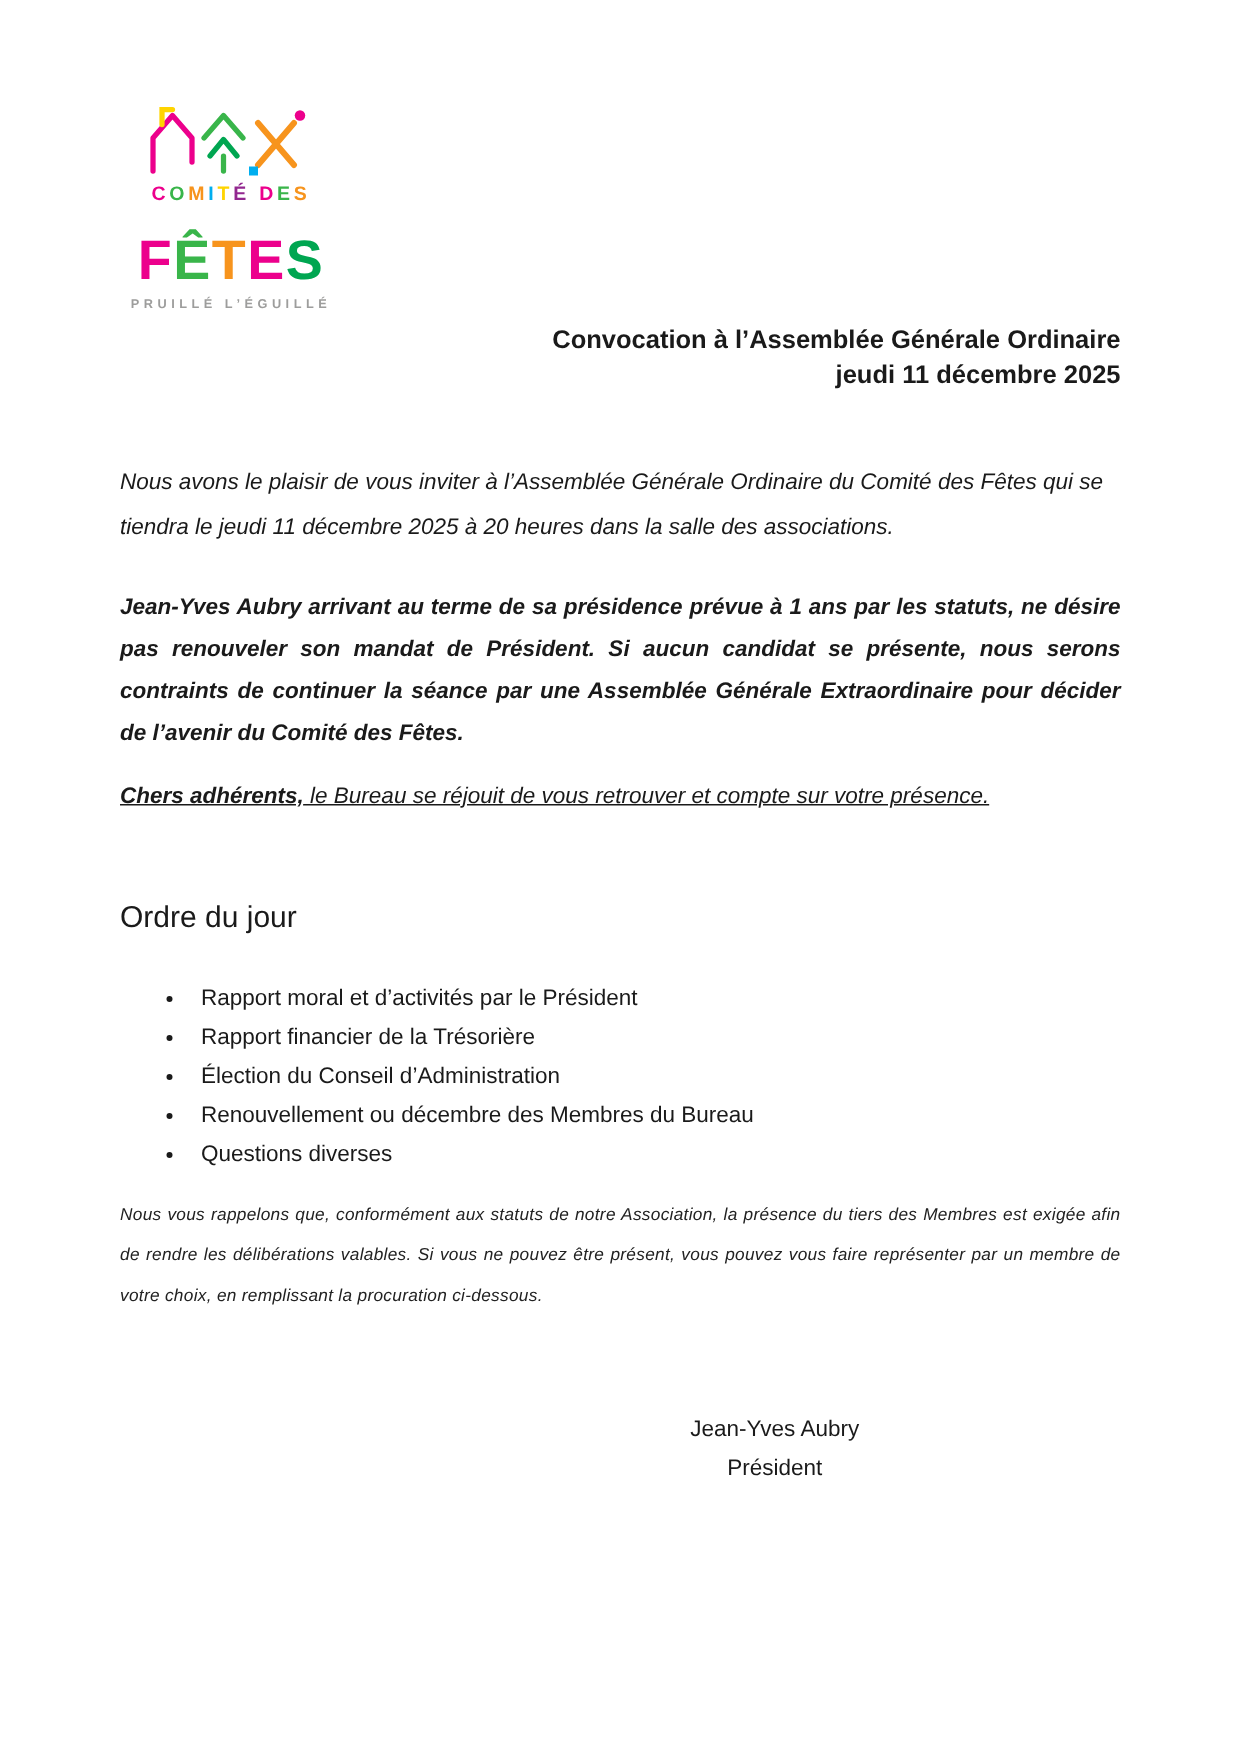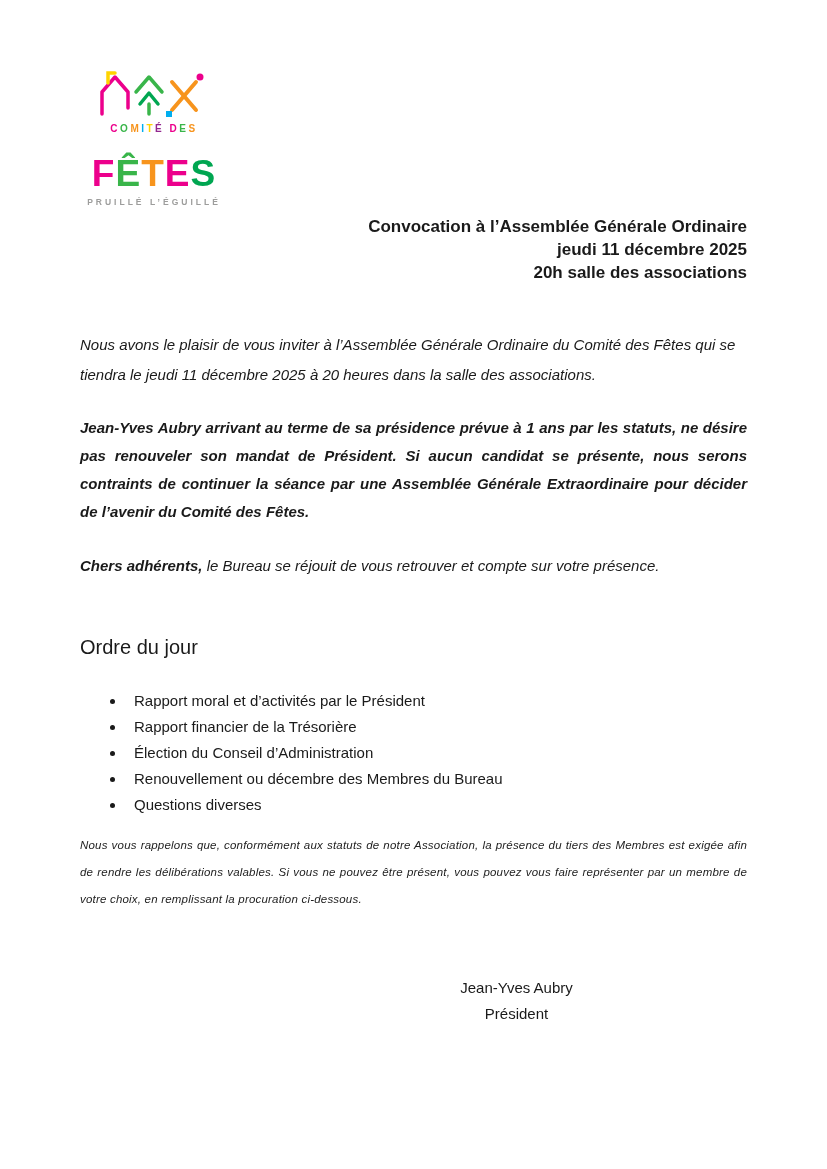--- a/index.html
+++ b/index.html
@@ -23,21 +23,21 @@
   }
 
   
   .logo {
     width: 136px;
     margin-left: 6px;
     text-align: center;
   }
   .logo-icon { display: block; margin: 0 auto 2px auto; }
   .logo-comite {
-    font-size: 10px;
+    font-size: 13px;
     font-weight: bold;
     letter-spacing: 2.5px;
     white-space: pre;
     line-height: 13px;
   }
   .logo-fetes {
     font-size: 37px;
     font-weight: bold;
     letter-spacing: 1px;
     line-height: 38px;
@@ -70,24 +70,25 @@
   }
   .p-president {
     margin-top: 24px;
     font-style: italic;
     font-weight: bold;
     font-size: 15px;
     line-height: 28px;
     text-align: justify;
   }
   .p-adherents {
-    margin-top: 28px;
+    margin-top: 16px;
     font-style: italic;
     font-size: 15px;
     line-height: 24px;
+    text-decoration: underline;
   }
   .p-adherents .lead { font-weight: bold; }
 
   
   .agenda-heading {
     margin-top: 58px;
     font-size: 20px;
     font-weight: normal;
   }
   .agenda-list {
@@ -150,21 +151,20 @@
       <rect x="72" y="45" width="6" height="6" fill="#00aeef"></rect>
     </svg>
     <div class="logo-comite"><span style="color: rgb(236, 0, 140);">C</span><span style="color: rgb(57, 181, 74);">O</span><span style="color: rgb(247, 148, 29);">M</span><span style="color: rgb(0, 174, 239);">I</span><span style="color: rgb(255, 212, 0);">T</span><span style="color: rgb(146, 39, 143);">É</span><span style="color: rgb(0, 0, 0);"> </span><span style="color: rgb(236, 0, 140);">D</span><span style="color: rgb(57, 181, 74);">E</span><span style="color: rgb(247, 148, 29);">S</span></div>
     <div class="logo-fetes"><span style="color: rgb(236, 0, 140);">F</span><span style="color: rgb(57, 181, 74);">Ê</span><span style="color: rgb(247, 148, 29);">T</span><span style="color: rgb(236, 0, 140);">E</span><span style="color: rgb(0, 166, 81);">S</span></div>
     <div class="logo-sub">PRUILLÉ L’ÉGUILLÉ</div>
   </header>
 
   <div class="title">
     <div>Convocation à l’Assemblée Générale Ordinaire</div>
     <div>jeudi 11 décembre 2025</div>
-    <div>20h salle des associations</div>
   </div>
 
   <p class="p-intro">Nous avons le plaisir de vous inviter à l’Assemblée Générale Ordinaire du Comité des Fêtes qui se tiendra le jeudi 11 décembre 2025 à 20 heures dans la salle des associations.</p>
 
   <p class="p-president">Jean-Yves Aubry arrivant au terme de sa présidence prévue à 1 ans par les statuts, ne désire pas renouveler son mandat  de Président. Si aucun candidat se présente, nous serons contraints de continuer la séance par une Assemblée Générale Extraordinaire pour décider de l’avenir du Comité des Fêtes.</p>
 
   <p class="p-adherents"><span class="lead">Chers adhérents,</span><span> le Bureau se réjouit de vous retrouver et compte sur votre présence.</span></p>
 
   <h2 class="agenda-heading">Ordre du jour</h2>
   <ul class="agenda-list">

